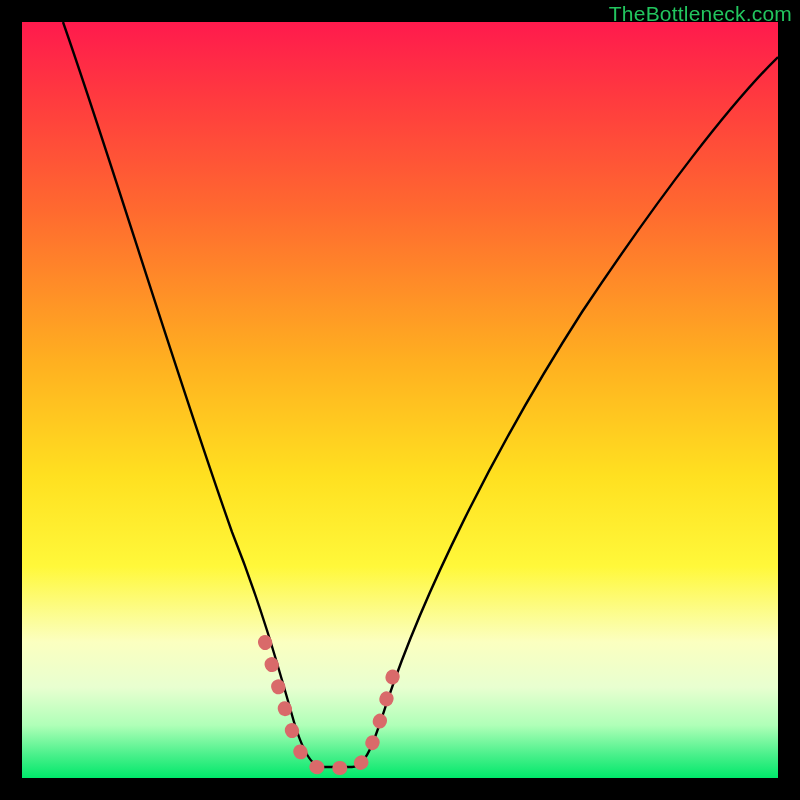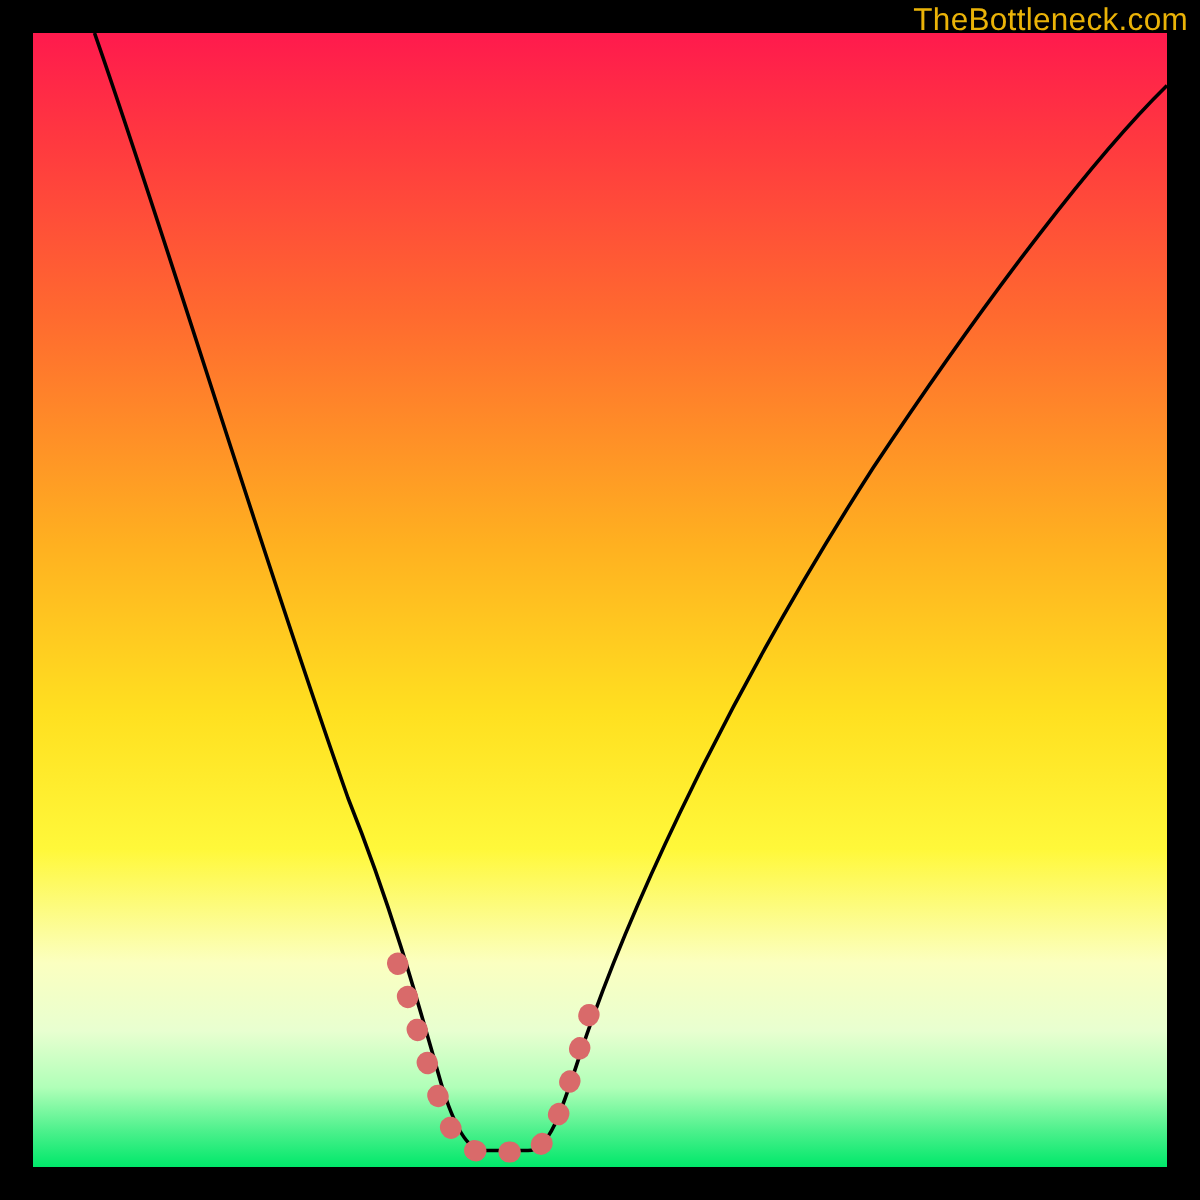--- a/index.html
+++ b/index.html
@@ -28,21 +28,21 @@
       #b0ffb8 93%,
       #48f08a 97%,
       #00e86a 100%);
   }
   .watermark {
     position: absolute;
     top: 2px;
     right: 8px;
     font-family: Arial, Helvetica, sans-serif;
     font-size: 21px;
-    color: #eab308;
+    color: #22c55e;
     letter-spacing: 0.2px;
     user-select: none;
   }
   svg.curves {
     position: absolute;
     left: 0;
     top: 0;
     width: 756px;
     height: 756px;
   }

